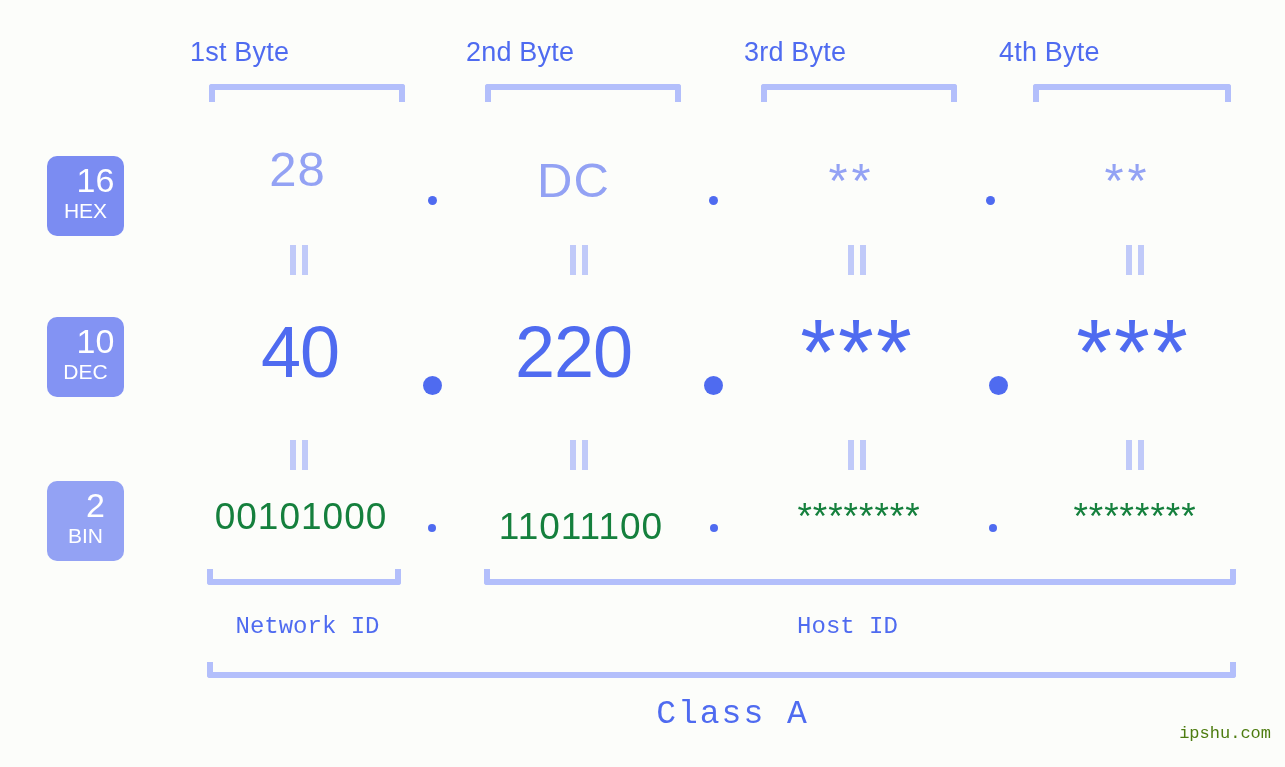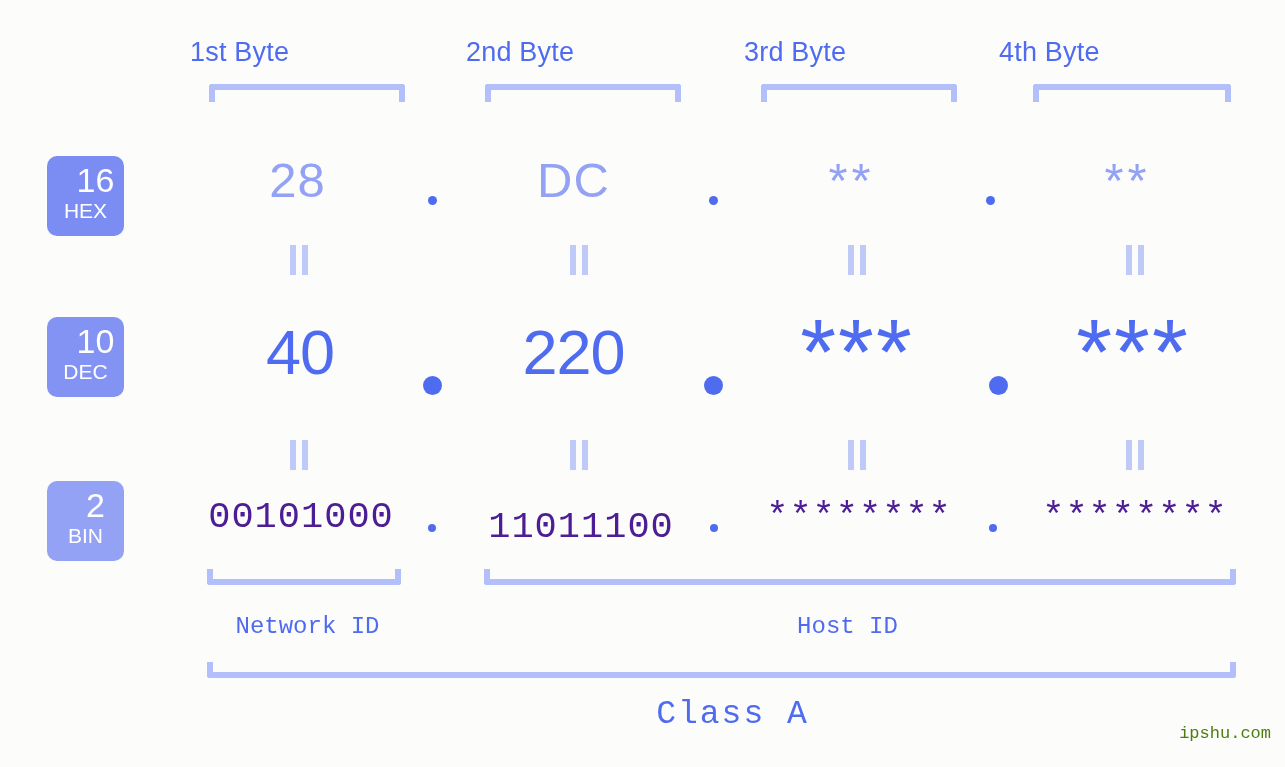--- a/index.html
+++ b/index.html
@@ -103,39 +103,39 @@
   }
   .hex-star {
     font-size: 49px;
     line-height: 56px;
     color: #93a2f4;
     font-family: "Liberation Sans", sans-serif;
     letter-spacing: 4px;
   }
 
   .dec-val {
-    font-size: 63px;
+    font-size: 72px;
     line-height: 100px;
     color: #4f6bf0;
     font-family: "Liberation Sans", sans-serif;
     letter-spacing: -1px;
   }
   .dec-star {
     font-size: 92px;
     line-height: 100px;
     color: #4f6bf0;
     font-family: "Liberation Sans", sans-serif;
     letter-spacing: 2px;
   }
 
   .bin-val {
     font-size: 37px;
     line-height: 44px;
-    color: #4c1d95;
-    font-family: Liberation Mono, monospace;
+    color: #15803d;
+    font-family: Liberation Sans, sans-serif;
     letter-spacing: 1px;
   }
 
   
   .dot {
     position: absolute;
     background: #4f6bf0;
     border-radius: 50%;
   }
   .dot-hex { width: 9px;  height: 9px; }
@@ -214,21 +214,21 @@
   <div class="badge" style="top:317px; background:#8393f3;">
     <span class="num">10</span>
     <span class="nm">DEC</span>
   </div>
 
   <div class="badge" style="top:481px; background:#93a2f4;">
     <span class="num">2</span>
     <span class="nm">BIN</span>
   </div>
 
-  <div class="cell hex-val" style="left:190px; top:152px; width:215px;">28</div>
+  <div class="cell hex-val" style="left:190px; top:141px; width:215px;">28</div>
   <div class="cell hex-val" style="left:466px; top:152px; width:215px;">DC</div>
   <div class="cell hex-star" style="left:744px; top:152px; width:215px;">**</div>
   <div class="cell hex-star" style="left:1020px; top:152px; width:215px;">**</div>
 
   <div class="dot dot-hex" style="left:428px; top:196px;"></div>
   <div class="dot dot-hex" style="left:709px; top:196px;"></div>
   <div class="dot dot-hex" style="left:986px; top:196px;"></div>
 
   <div class="eqmark" style="left:288px; top:245px;">
       <i class="a"></i>

